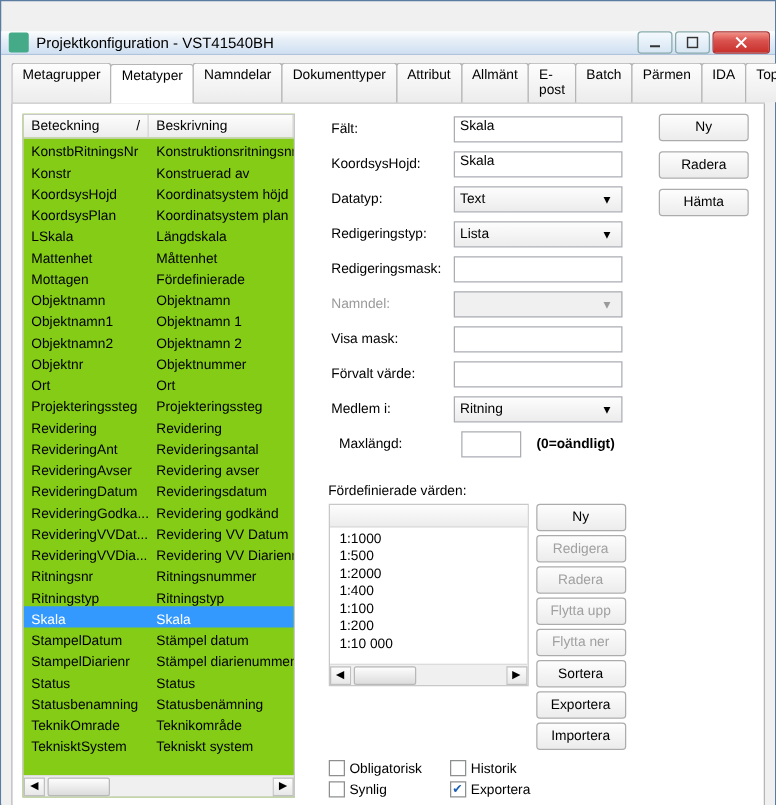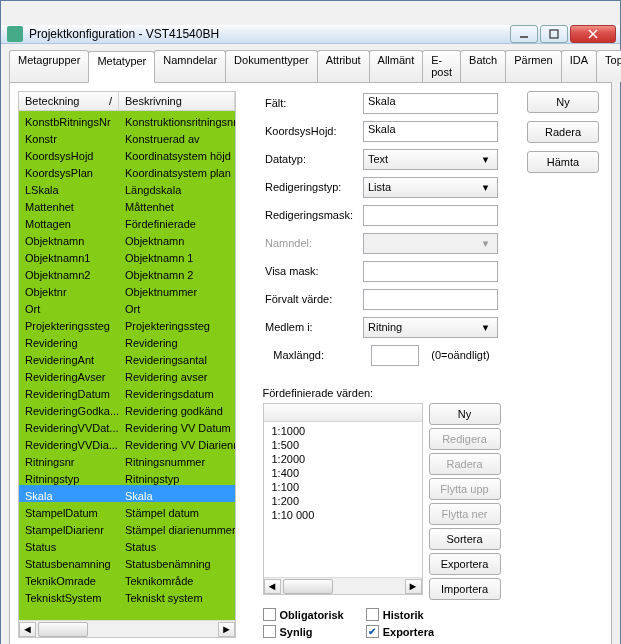--- a/index.html
+++ b/index.html
@@ -34,32 +34,32 @@
   .midcol { flex: 1; display: flex; flex-direction: column; gap: 4px; align-items: center; }
   .formrow { display: flex; align-items: center; height: 24px; }
   .formrow label { width: 98px; }
   .formrow label.disabled { color: #9a9a9a; }
   .txt, .combo { border: 1px solid #abadb3; height: 21px; padding: 1px 4px; background: #fff; }
   .txt { width: 135px; }
   .txt.sm { width: 48px; }
   .combo { width: 135px; display: flex; align-items: center; justify-content: space-between; background: linear-gradient(#fdfdfd,#ececec); }
   .combo.disabled { background: #f0f0f0; color: #9a9a9a; }
   .combo .cbtn { width: 15px; height: 100%; display:flex; align-items:center; justify-content:center; }
-  .afterlbl { margin-left: 12px; }
+  .afterlbl { margin-left: 12px; font-weight: bold; }
   .valsection { margin-top: 16px; display: flex; flex-direction: column; flex: 1; }
   .valsection .lbl { margin-bottom: 4px; }
   .valbox { display: flex; gap: 6px; }
-  .vallist { border: 1px solid #c8c8c8; width: 160px; height: 192px; background:#fff; display:flex; flex-direction:column; }
+  .vallist { border: 1px solid #c8c8c8; width: 160px; height: 146px; background:#fff; display:flex; flex-direction:column; }
   .vallist .hdr { height:18px; background:linear-gradient(#fdfdfd,#ececec); border-bottom:1px solid #d4d4d4; }
   .vallist .items { flex:1; padding:2px 0; }
   .vallist .items div { padding: 1px 8px; }
   .valbtns { display:flex; flex-direction:column; gap:3px; }
   .btn { width: 72px; height: 22px; border: 1px solid #acacac; background: linear-gradient(#fdfdfd,#ececec); border-radius: 3px; display:flex; align-items:center; justify-content:center; cursor: default; }
   .btn.disabled { color: #a0a0a0; }
-  .checks { display: flex; gap: 22px; margin-top: 8px; font-weight: bold; }
+  .checks { display: flex; gap: 22px; margin-top: 8px; }
   .checks label { display: flex; align-items: center; gap: 4px; }
   .chk { width:13px; height:13px; border:1px solid #8e8f8f; background:#fff; display:inline-flex; align-items:center; justify-content:center; }
   .chk.checked::after { content:"✔"; color:#1a5fb4; font-size:10px; line-height:10px; }
   .rightcol { width: 76px; display: flex; flex-direction: column; gap: 8px; }
   .footer { height: 40px; border-top: 1px solid #d0d0d0; display:flex; align-items:center; justify-content:flex-end; gap:8px; padding: 0 12px; background:#f0f0f0; }
   .footer .btn { width: 72px; }
   .footer .btn.default { border-color:#5a9bd5; box-shadow: 0 0 0 1px #cde4f7 inset; }
 </style>
 </head>
 <body>

